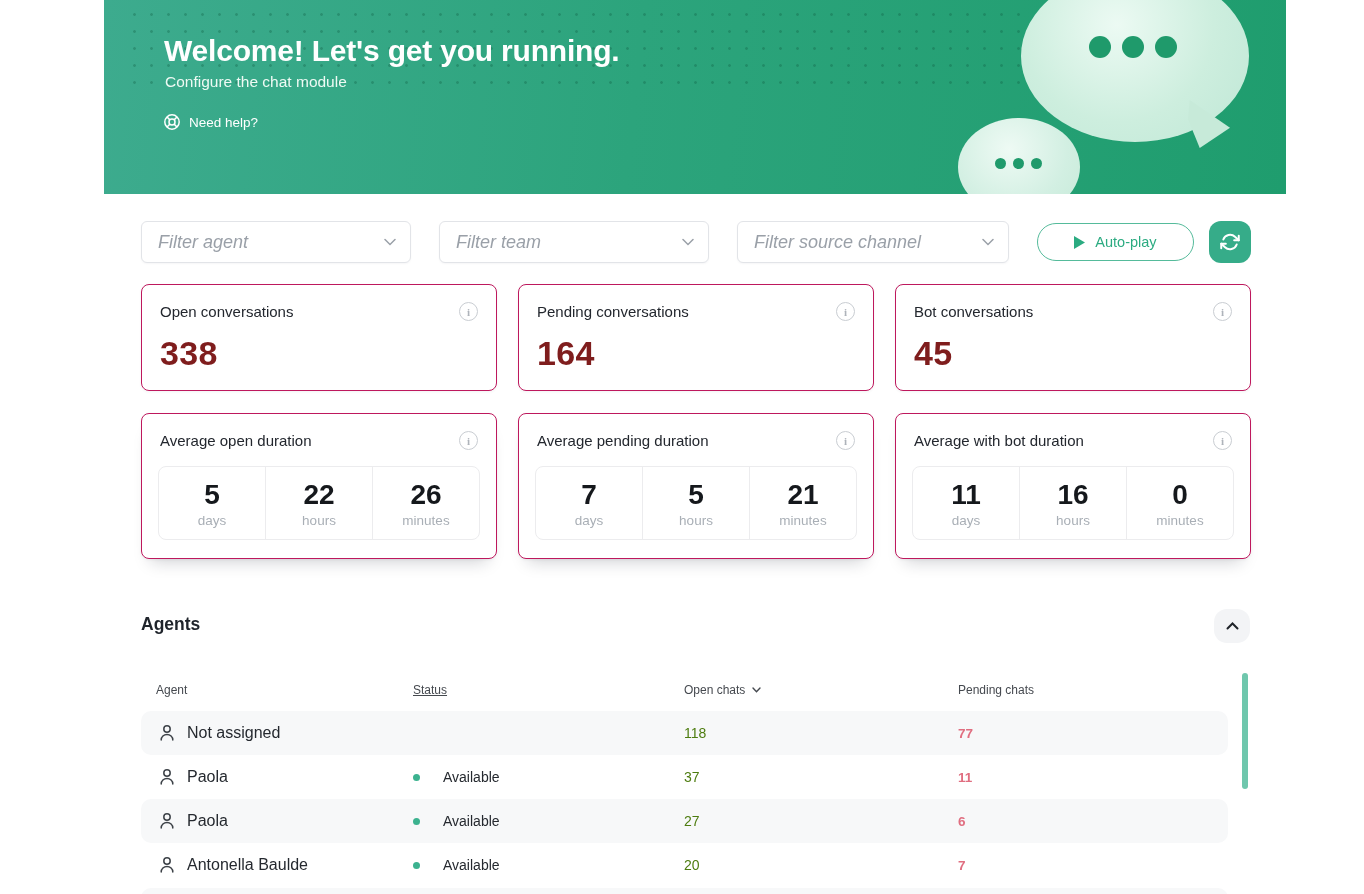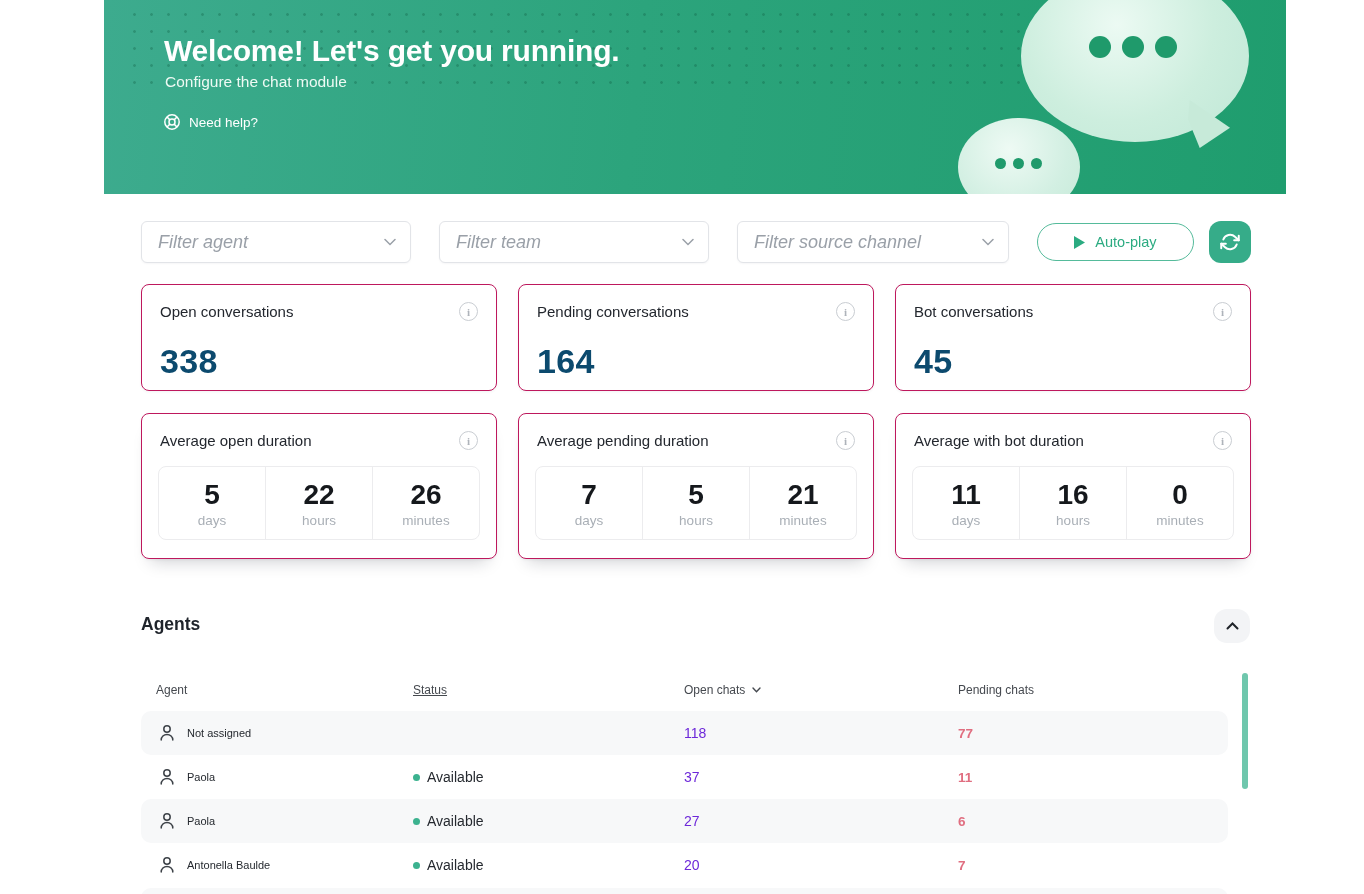--- a/index.html
+++ b/index.html
@@ -43,21 +43,21 @@
   .btn-refresh { position:absolute; left:1209px; top:221px; width:42px; height:42px; background:#36ac89;
                  border:none; border-radius:12px; display:flex; align-items:center; justify-content:center;
                  cursor:pointer; }
 
   
   .card { position:absolute; width:356px; background:#fff; border:1px solid #be185d; border-radius:8px; }
   .pos-a { left:141px; } .pos-b { left:518px; } .pos-c { left:895px; }
   .stat-card { top:284px; height:107px; box-shadow:0 1px 3px rgba(16,24,40,.05); padding:17px 18px; }
   .card-head { display:flex; align-items:center; justify-content:space-between; }
   .card-label { font-size:15px; color:#23272e; }
-  .stat-value { margin-top:21px; font-size:34px; font-weight:800; color:#0c4a6e; letter-spacing:.3px; }
+  .stat-value { margin-top:13px; font-size:34px; font-weight:800; color:#7f1d1d; letter-spacing:.3px; }
   .dur-card { top:413px; height:146px; padding:17px 16px 16px 16px;
               box-shadow:0 12px 16px -10px rgba(16,24,40,.22), 0 1px 3px rgba(16,24,40,.05); }
   .dur-card .card-head { padding:0 2px; }
   .dur-box { margin-top:16px; height:74px; border:1px solid #ececee; border-radius:8px; display:flex; }
   .dur-cell { flex:1; display:flex; flex-direction:column; align-items:center; justify-content:center;
               border-right:1px solid #ececee; padding-top:2px; }
   .dur-cell:last-child { border-right:none; }
   .dur-num { font-size:28px; font-weight:800; color:#15181c; line-height:1.1; }
   .dur-unit { font-size:13.5px; color:#a9afb6; margin-top:2px; }
 
@@ -75,25 +75,25 @@
   .th-agent { left:156px; } .th-status { left:413px;text-decoration:underline; } .th-open { left:684px; display:flex; gap:7px; align-items:center; }
   .th-pending { left:958px; }
 
   .row { position:absolute; left:141px; width:1087px; height:44px; border-radius:10px;
          display:flex; align-items:center; }
   .row.odd { background:#f7f8f9; }
   .r0 { top:711px; } .r1 { top:755px; } .r2 { top:799px; } .r3 { top:843px; }
   .row-partial { position:absolute; left:141px; top:888px; width:1087px; height:12px;
                  border-radius:10px 10px 0 0; background:#f7f8f9; }
   .cell-icon { position:absolute; left:18px; top:13px; }
-  .cell-name { position:absolute; left:46px; font-size:11px; color:#25292f; }
-  .cell-status { position:absolute; left:272px; display:flex; align-items:center; gap:7px;
+  .cell-name { position:absolute; left:46px; font-size:16px; color:#25292f; }
+  .cell-status { position:absolute; left:272px; display:flex; align-items:center; gap:23px;
                  font-size:14px; color:#25292f; }
   .status-dot { width:7px; height:7px; border-radius:50%; background:#3cb28f; }
-  .cell-open { position:absolute; left:543px; font-size:14px; color:#6d28d9; }
+  .cell-open { position:absolute; left:543px; font-size:14px; color:#4d7c0f; }
   .cell-pending { position:absolute; left:817px; font-size:13.5px; font-weight:700; color:#e06e80; }
 
   .scroll-thumb { position:absolute; left:1242px; top:673px; width:6px; height:116px;
                   border-radius:3px; background:#6fc7ad; }
 </style>
 </head>
 <body>
 
 <div class="page">
 

